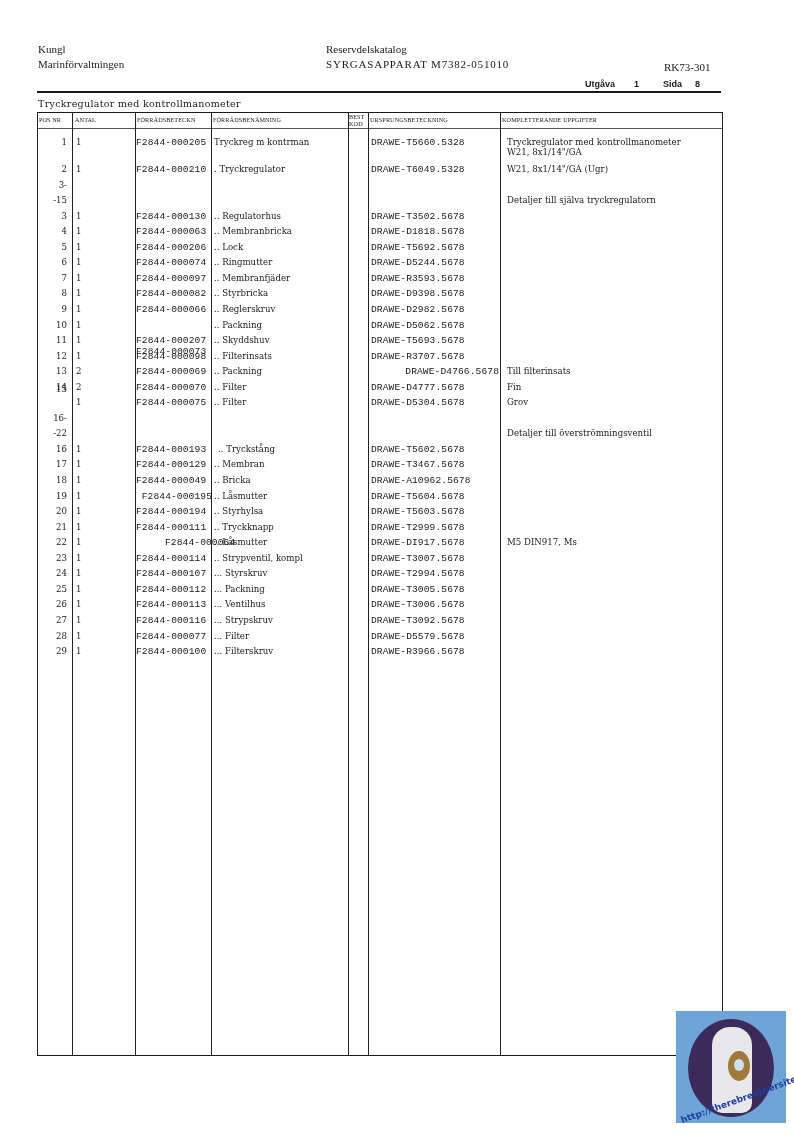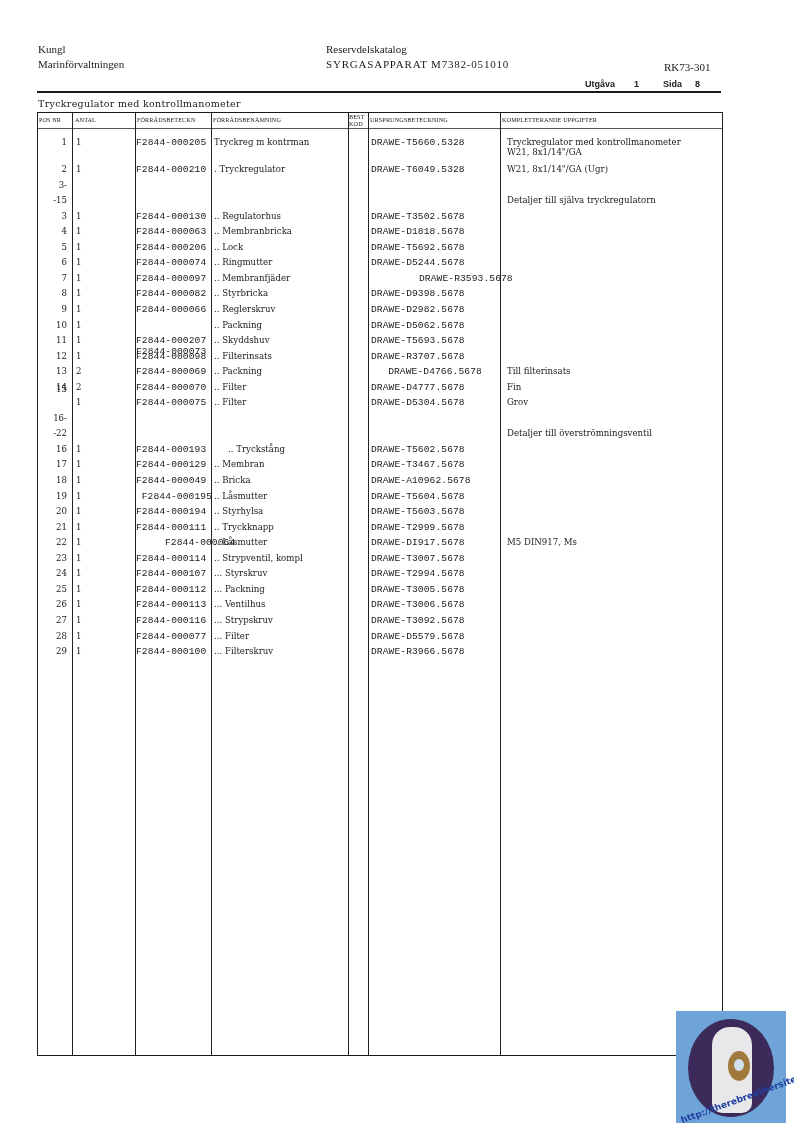--- a/index.html
+++ b/index.html
@@ -124,21 +124,21 @@
         <div class="abs mono" style="left: 136px; top: 257.3px; width: 76px; text-align: left;">F2844-000074</div>
         <div class="abs txt" style="left: 214px; top: 257.3px; width: 134px; text-align: left;">.. Ringmutter</div>
         <div class="abs mono" style="left: 371px; top: 257.3px; width: 128px; text-align: left;">DRAWE-D5244.5678</div>
         <div class="abs txt" style="left: 507px; top: 257.3px; width: 214px; text-align: left;"></div>
       </div>
       <div>
         <div class="abs txt" style="left: 39px; top: 272.85px; width: 28px; text-align: right;">7</div>
         <div class="abs txt" style="left: 76px; top: 272.85px; width: 40px; text-align: left;">1</div>
         <div class="abs mono" style="left: 136px; top: 272.85px; width: 76px; text-align: left;">F2844-000097</div>
         <div class="abs txt" style="left: 214px; top: 272.85px; width: 134px; text-align: left;">.. Membranfjäder</div>
-        <div class="abs mono" style="left: 371px; top: 272.85px; width: 128px; text-align: left; margin-left: 48px;">DRAWE-R3593.5678</div>
+        <div class="abs mono" style="left: 371px; top: 272.85px; width: 128px; text-align: left;">DRAWE-R3593.5678</div>
         <div class="abs txt" style="left: 507px; top: 272.85px; width: 214px; text-align: left;"></div>
       </div>
       <div>
         <div class="abs txt" style="left: 39px; top: 288.4px; width: 28px; text-align: right;">8</div>
         <div class="abs txt" style="left: 76px; top: 288.4px; width: 40px; text-align: left;">1</div>
         <div class="abs mono" style="left: 136px; top: 288.4px; width: 76px; text-align: left;">F2844-000082</div>
         <div class="abs txt" style="left: 214px; top: 288.4px; width: 134px; text-align: left;">.. Styrbricka</div>
         <div class="abs mono" style="left: 371px; top: 288.4px; width: 128px; text-align: left;">DRAWE-D9398.5678</div>
         <div class="abs txt" style="left: 507px; top: 288.4px; width: 214px; text-align: left;"></div>
       </div>
@@ -172,21 +172,21 @@
         <div class="abs mono" style="left: 136px; top: 350.6px; width: 76px; text-align: left;">F2844-000098</div>
         <div class="abs txt" style="left: 214px; top: 350.6px; width: 134px; text-align: left;">.. Filterinsats</div>
         <div class="abs mono" style="left: 371px; top: 350.6px; width: 128px; text-align: left;">DRAWE-R3707.5678</div>
         <div class="abs txt" style="left: 507px; top: 350.6px; width: 214px; text-align: left;"></div>
       </div>
       <div>
         <div class="abs txt" style="left: 39px; top: 366.15px; width: 28px; text-align: right;">13</div>
         <div class="abs txt" style="left: 76px; top: 366.15px; width: 40px; text-align: left;">2</div>
         <div class="abs mono" style="left: 136px; top: 366.15px; width: 76px; text-align: left;">F2844-000069</div>
         <div class="abs txt" style="left: 214px; top: 366.15px; width: 134px; text-align: left;">.. Packning</div>
-        <div class="abs mono" style="left: 371px; top: 366.15px; width: 128px; text-align: center;">DRAWE-D4766.5678</div>
+        <div class="abs mono" style="left: 371px; top: 366.15px; width: 128px; text-align: right;">DRAWE-D4766.5678</div>
         <div class="abs txt" style="left: 507px; top: 366.15px; width: 214px; text-align: left;">Till filterinsats</div>
       </div>
       <div>
         <div class="abs txt" style="left: 39px; top: 381.7px; width: 28px; text-align: right;">14</div>
         <div class="abs txt" style="left: 76px; top: 381.7px; width: 40px; text-align: left;">2</div>
         <div class="abs mono" style="left: 136px; top: 381.7px; width: 76px; text-align: left;">F2844-000070</div>
         <div class="abs txt" style="left: 214px; top: 381.7px; width: 134px; text-align: left;">.. Filter</div>
         <div class="abs mono" style="left: 371px; top: 381.7px; width: 128px; text-align: left;">DRAWE-D4777.5678</div>
         <div class="abs txt" style="left: 507px; top: 381.7px; width: 214px; text-align: left;">Fin</div>
       </div>
@@ -211,21 +211,21 @@
         <div class="abs txt" style="left: 76px; top: 428.35px; width: 40px; text-align: left;"></div>
         <div class="abs mono" style="left: 136px; top: 428.35px; width: 76px; text-align: left;"></div>
         <div class="abs txt" style="left: 214px; top: 428.35px; width: 134px; text-align: left;"></div>
         <div class="abs mono" style="left: 371px; top: 428.35px; width: 128px; text-align: left;"></div>
         <div class="abs txt" style="left: 507px; top: 428.35px; width: 214px; text-align: left;">Detaljer till överströmningsventil</div>
       </div>
       <div>
         <div class="abs txt" style="left: 39px; top: 443.9px; width: 28px; text-align: right;">16</div>
         <div class="abs txt" style="left: 76px; top: 443.9px; width: 40px; text-align: left;">1</div>
         <div class="abs mono" style="left: 136px; top: 443.9px; width: 76px; text-align: left;">F2844-000193</div>
-        <div class="abs txt" style="left: 228px; top: 443.9px; width: 134px; text-align: left;">.. Tryckstång</div>
+        <div class="abs txt" style="left: 218px; top: 443.9px; width: 134px; text-align: left;">.. Tryckstång</div>
         <div class="abs mono" style="left: 371px; top: 443.9px; width: 128px; text-align: left;">DRAWE-T5602.5678</div>
         <div class="abs txt" style="left: 507px; top: 443.9px; width: 214px; text-align: left;"></div>
       </div>
       <div>
         <div class="abs txt" style="left: 39px; top: 459.45px; width: 28px; text-align: right;">17</div>
         <div class="abs txt" style="left: 76px; top: 459.45px; width: 40px; text-align: left;">1</div>
         <div class="abs mono" style="left: 136px; top: 459.45px; width: 76px; text-align: left;">F2844-000129</div>
         <div class="abs txt" style="left: 214px; top: 459.45px; width: 134px; text-align: left;">.. Membran</div>
         <div class="abs mono" style="left: 371px; top: 459.45px; width: 128px; text-align: left;">DRAWE-T3467.5678</div>
         <div class="abs txt" style="left: 507px; top: 459.45px; width: 214px; text-align: left;"></div>

